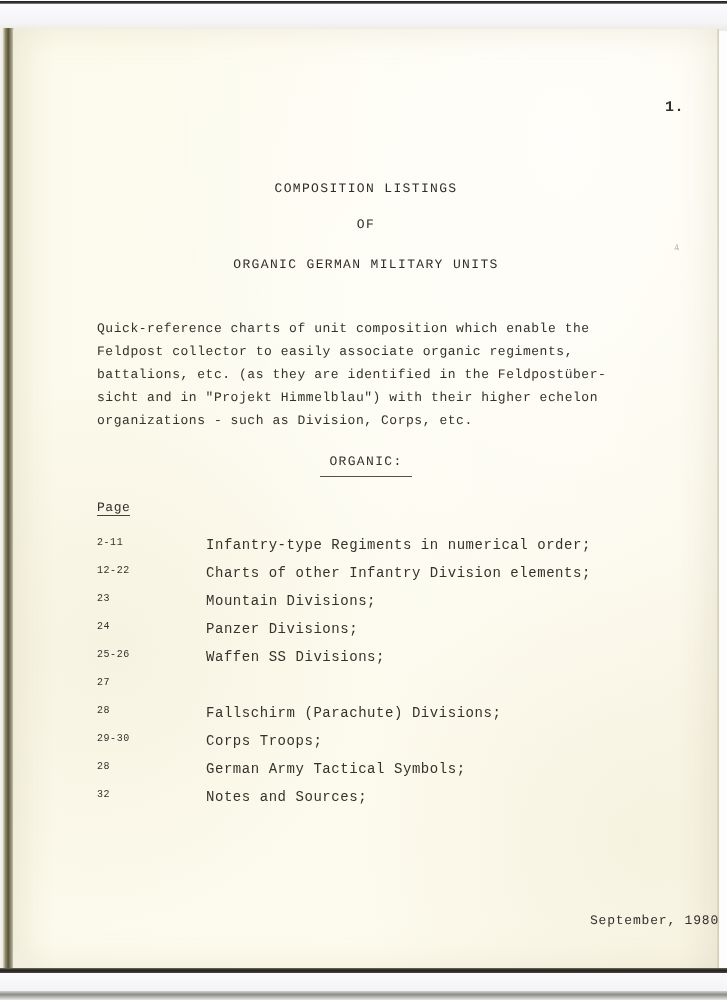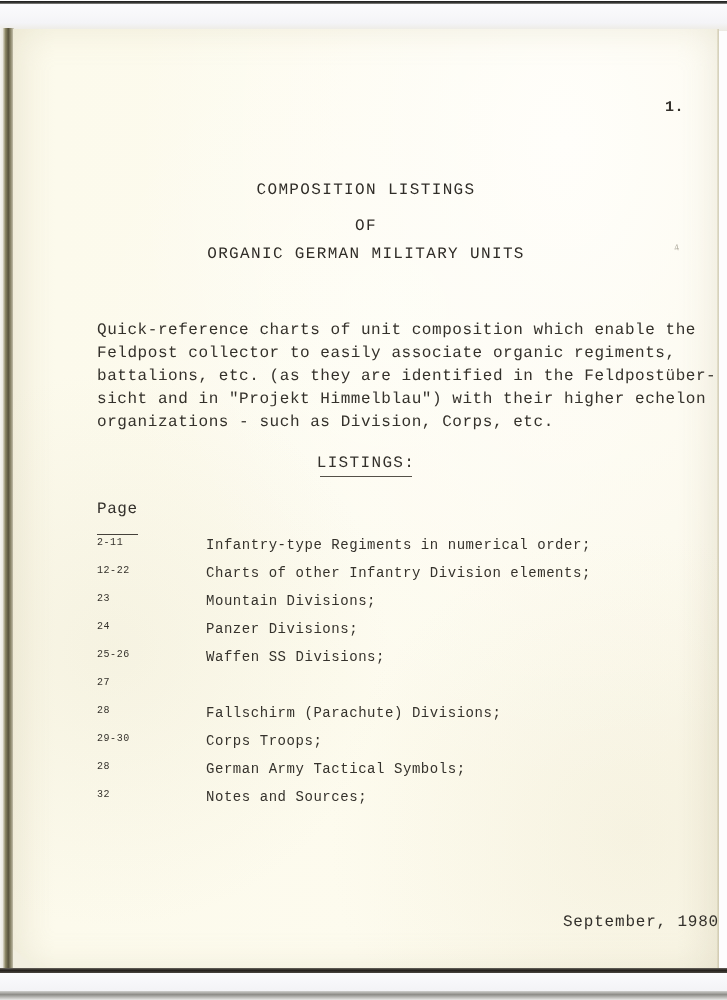--- a/index.html
+++ b/index.html
@@ -106,21 +106,21 @@
       radial-gradient(circle at 88% 86%, rgba(226,219,190,0.20) 0%, rgba(226,219,190,0) 30%),
       radial-gradient(circle at 54% 30%, rgba(255,255,250,0.30) 0%, rgba(255,255,250,0) 40%);
     pointer-events: none;
   }
 
   
   .tw {
     position: absolute;
     color: #33302b;
     font-family: "Liberation Mono", "DejaVu Sans Mono", monospace;
-    font-size: 16px;
+    font-size: 13px;
     letter-spacing: 0.55px;
     white-space: pre;
     text-rendering: geometricPrecision;
   }
 
   #page-number {
     left: 652px;
     top: 70px;
     font-size: 15px;
     font-weight: bold;
@@ -129,21 +129,21 @@
 
   .title-line {
     width: 706px;
     text-align: center;
     left: 0;
     letter-spacing: 1.35px;
     color: #302d28;
   }
   #title-1 { top: 152px; }
   #title-of { top: 188px; }
-  #title-2 { top: 216px; }
+  #title-2 { top: 228px; }
 
   .para-line {
     left: 84px;
     color: #34312b;
   }
   #para-1 { top: 292px; }
   #para-2 { top: 315px; }
   #para-3 { top: 338px; }
   #para-4 { top: 361px; }
   #para-5 { top: 384px; }
@@ -165,21 +165,21 @@
     opacity: 0.92;
   }
 
   #page-col-header {
     left: 84px;
     top: 471px;
   }
   #page-col-header u {
     text-decoration: none;
     border-bottom: 1.5px solid #45413a;
-    padding-bottom: 16px;
+    padding-bottom: 0;
   }
 
   
   .toc-row {
     position: absolute;
     left: 84px;
     width: 600px;
     height: 20px;
   }
   .toc-pages {
@@ -249,21 +249,21 @@
     <div class="tw title-line" id="title-of">OF</div>
 
     <div class="tw title-line" id="title-2">ORGANIC GERMAN MILITARY UNITS</div>
 
     <div class="tw para-line" id="para-1">Quick-reference charts of unit composition which enable the</div>
     <div class="tw para-line" id="para-2">Feldpost collector to easily associate organic regiments,</div>
     <div class="tw para-line" id="para-3">battalions, etc. (as they are identified in the Feldpostüber-</div>
     <div class="tw para-line" id="para-4">sicht and in "Projekt Himmelblau") with their higher echelon</div>
     <div class="tw para-line" id="para-5">organizations - such as Division, Corps, etc.</div>
 
-    <div class="tw" id="contents-heading">LISTINGS:</div>
+    <div class="tw" id="contents-heading">ORGANIC:</div>
     <div id="contents-underline"></div>
 
     <div class="tw" id="page-col-header"><u>Page</u></div>
 
     <div id="toc-list">
         <div class="toc-row" style="top: 508px;">
           <span class="toc-pages">2-11</span>
           <span class="toc-desc">Infantry-type Regiments in numerical order;</span>
         </div>
         <div class="toc-row" style="top: 536px;">

